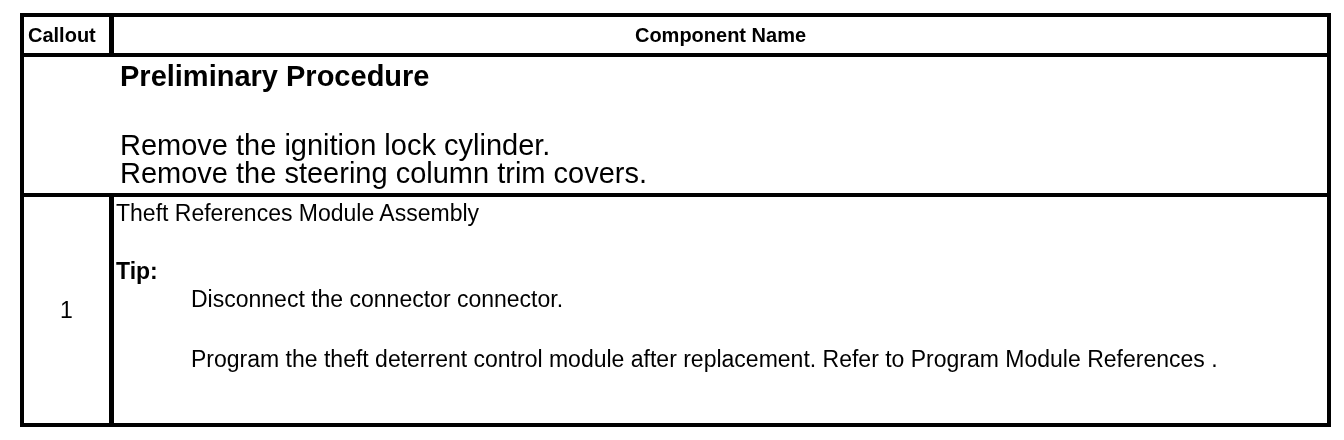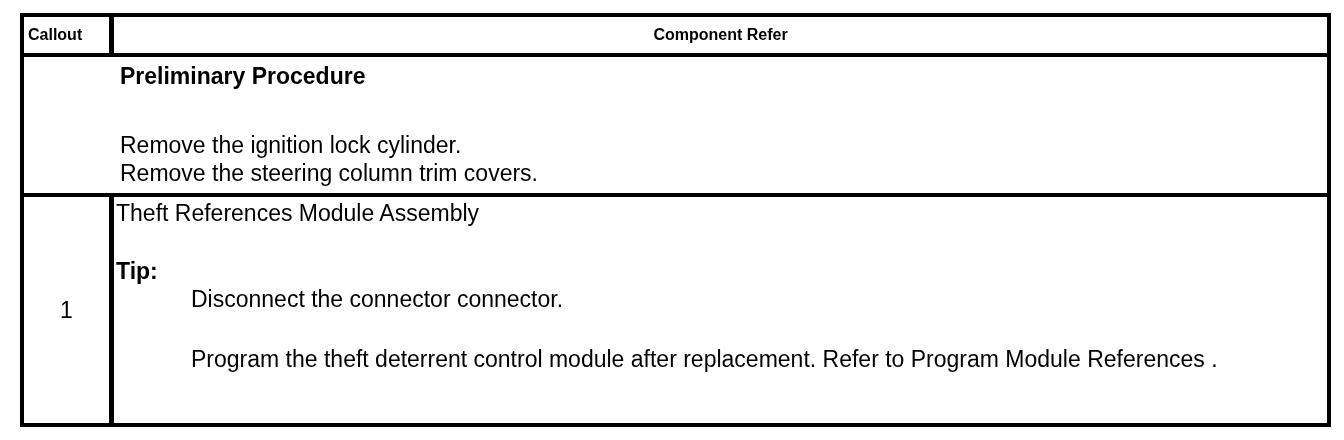--- a/index.html
+++ b/index.html
@@ -18,21 +18,21 @@
     width: 1311px; height: 414px;
     border: 4px solid #000000;
     background: #ffffff;
   }
 
   
   .header-row {
     display: flex;
     height: 40px;
     border-bottom: 4px solid #000000;
-    font-size: 16px;
+    font-size: 20px;
     font-weight: bold;
     line-height: 28px;
     justify-content: flex-end;
   }
   .callout-col {
     width: 90px;
     border-right: 5px solid #000000;
     display: flex;
     align-items: center;
     flex: none;
@@ -42,21 +42,21 @@
     flex: 1;
     display: flex;
     align-items: center;
     justify-content: center;
   }
 
   
   .prelim-row {
     height: 140px;
     border-bottom: 4px solid #000000;
-    font-size: 23px;
+    font-size: 29px;
     line-height: 28px;
     padding: 5px 10px 0 96px;
   }
   .prelim-title { font-weight: bold; }
   .prelim-steps { margin-top: 41px; }
 
   
   .item-row {
     display: flex;
     height: 226px;
@@ -75,21 +75,21 @@
 </head>
 <body>
 
 <div class="doc-table">
 
   <div class="header-row">
     <div class="callout-col">
       <span>Callout</span>
     </div>
     <div class="component-col">
-      <span>Component Refer</span>
+      <span>Component Name</span>
     </div>
   </div>
 
   <div class="prelim-row">
     <div class="prelim-title">Preliminary Procedure</div>
     <div class="prelim-steps">
       <div>Remove the ignition lock cylinder.</div>
       <div>Remove the steering column trim covers.</div>
     </div>
   </div>

